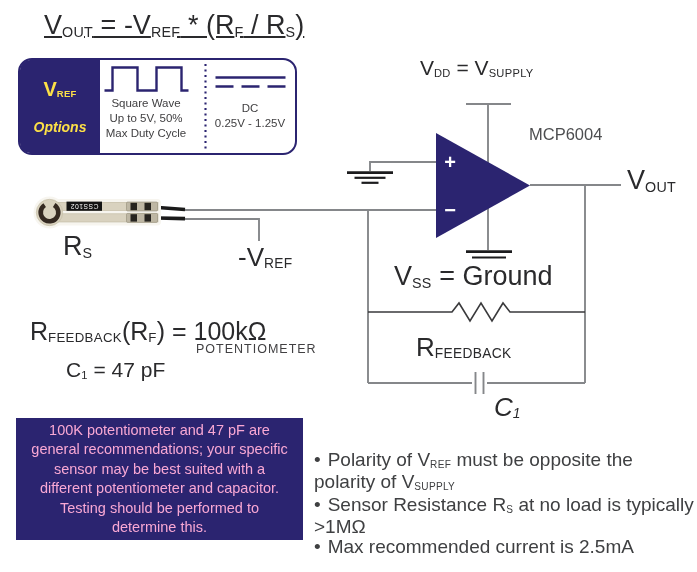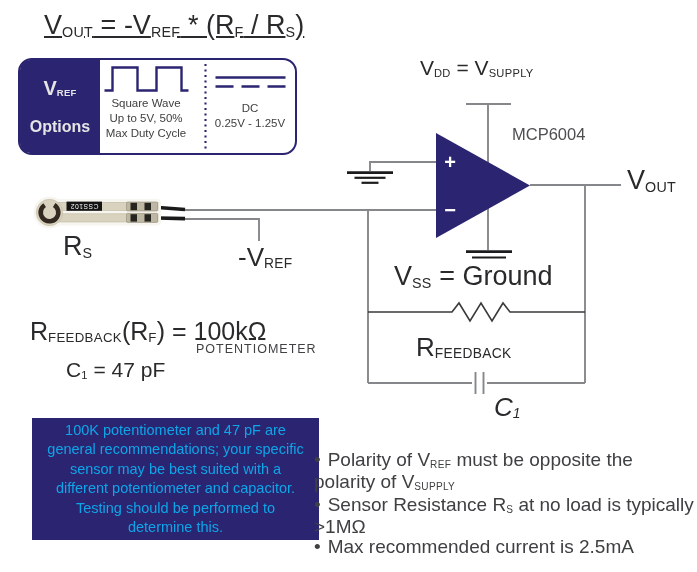--- a/index.html
+++ b/index.html
@@ -9,45 +9,45 @@
   .abs{position:absolute;}
   .sb{font-size:.53em;position:relative;top:.18em;letter-spacing:.3px;}
   svg text{font-family:"Liberation Sans",sans-serif;}
   .w{stroke:var(--wire);stroke-width:1.9;fill:none;}
   .blk{stroke:#1c1c1e;fill:none;}
   .res{stroke:#3a3a3c;stroke-width:1.6;fill:none;}
   .nvstroke{stroke:var(--navy);fill:none;}
 
   #formula-top{left:44px;top:10px;font-size:27px;text-decoration:underline;}
   #vdd-label{left:420px;top:56px;font-size:21px;}
-  #mcp-label{left:512px;top:125px;font-size:16.5px;color:#4d4e50;text-align:right;}
+  #mcp-label{left:529px;top:125px;font-size:16.5px;color:#4d4e50;text-align:right;}
   #vout-label{left:627px;top:165px;font-size:27px;}
   #vss-label{left:394px;top:261px;font-size:27px;}
   #rfeedback-label{left:416px;top:332px;font-size:26px;}
   #c1-label{left:494px;top:392px;font-size:26px;font-style:italic;}
   #rs-label{left:63px;top:231px;font-size:27px;}
   #nvref-label{left:238px;top:242px;font-size:26px;}
   #rf-formula{left:30px;top:317px;font-size:25px;}
   #pot-label{left:196px;top:342px;font-size:12.5px;letter-spacing:1px;color:var(--gtx);}
   #c1-formula{left:30px;top:358px;font-size:21px;margin-left:36px;}
 
   #options-box{left:18px;top:58px;width:279px;height:97px;border:2.5px solid var(--navy);
      border-radius:14px;box-sizing:border-box;background:#fff;}
   #options-panel{position:absolute;left:0;top:0;bottom:0;width:80px;background:var(--navy);
-     border-radius:10px 0 0 10px;color:#e5e5e5;display:flex;flex-direction:column;
+     border-radius:10px 0 0 10px;color:#fde047;display:flex;flex-direction:column;
      align-items:center;justify-content:center;}
   #options-panel .t1{font-size:20px;font-weight:bold;line-height:20px;}
   #options-panel .t1 .sb{font-size:9.5px;font-weight:bold;}
-  #options-panel .t2{font-size:16px;font-weight:bold;margin-top:16px;}
+  #options-panel .t2{font-size:14px;font-weight:bold;margin-top:16px;font-style:italic;}
   .optcap{position:absolute;text-align:center;font-size:11.5px;line-height:15px;color:var(--gtx);}
   #sq-caption{left:80px;top:36px;width:92px;}
   #dc-caption{left:185px;top:41px;width:90px;}
 
-  #note-box{left:16px;top:418px;width:287px;height:122px;background:var(--navy);color:#0ea5e9;
-     box-sizing:border-box;display:flex;align-items:center;margin-left:16px;}
+  #note-box{left:16px;top:418px;width:287px;height:122px;background:var(--navy);color:#f9a8d4;
+     box-sizing:border-box;display:flex;align-items:center;}
   #note-box .txt{width:100%;padding:0 13px;text-align:center;font-size:14.5px;line-height:19.5px;}
 
   #bullet-list{left:314px;top:450px;font-size:19px;line-height:19.4px;color:#3f4042;}
   .brow .dot{margin-right:7px;}
 </style>
 </head>
 <body>
 
 <svg class="abs" style="left:0;top:0;" width="697" height="572" viewBox="0 0 697 572">
 

